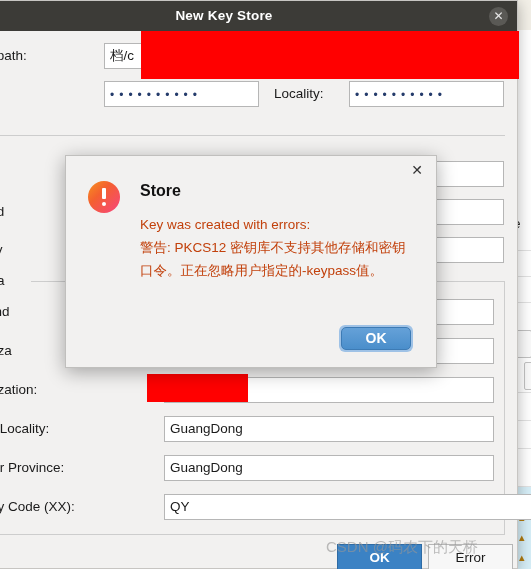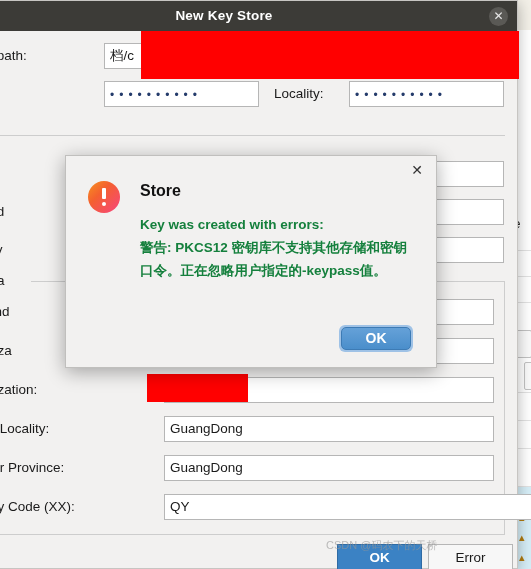--- a/index.html
+++ b/index.html
@@ -84,42 +84,42 @@
   }
   #err-icon{
     position:absolute;left:22px;top:25px;width:32px;height:32px;border-radius:50%;
     background:linear-gradient(135deg,#f79320 0%,#f4602f 38%,#f7457f 100%);
   }
   #err-icon .bar{position:absolute;left:50%;top:7px;margin-left:-2px;width:4px;height:11px;background:#ffffff;border-radius:1px;}
   #err-icon .dot{position:absolute;left:50%;top:21px;margin-left:-2px;width:4px;height:4px;background:#ffffff;border-radius:50%;}
   #err-title{position:absolute;left:74px;top:26px;font-size:16px;font-weight:bold;color:#111;}
   #err-body{
     position:absolute;left:74px;top:57px;width:278px;
-    font-size:13.5px;line-height:23px;color:#15803d;white-space:pre-line;font-weight:bold;
+    font-size:13.5px;line-height:23px;color:#c2410c;white-space:pre-line;
   }
   #err-ok{
     position:absolute;left:339px;top:325px;width:74px;height:27px;
     z-index:21;
   }
   #err-ok .ring{
     position:absolute;inset:0;border-radius:6px;
     background:#9fc2e6;
   }
   #err-ok .face{
     position:absolute;left:2px;top:2px;right:2px;bottom:2px;border-radius:5px;
     background:linear-gradient(180deg,#65a1d8 0%,#4a8ecb 100%);
     border:1px solid #3d7bb5;box-sizing:border-box;
     color:#ffffff;font-size:14px;font-weight:bold;text-align:center;line-height:21px;
     cursor:pointer;
   }
 
   
   #watermark{
     position:absolute;left:326px;top:538px;z-index:40;
-    font-size:11px;color:rgba(150,150,150,.62);white-space:nowrap;
+    font-size:15px;color:rgba(150,150,150,.62);white-space:nowrap;
     pointer-events:none;
   }
 </style>
 </head>
 <body>
 
 <div id="bg-app">
   <div id="bg-topstrip"></div>
   <div id="bg-panel"></div>
   <div class="bg-row" style="top:250px;"></div>

